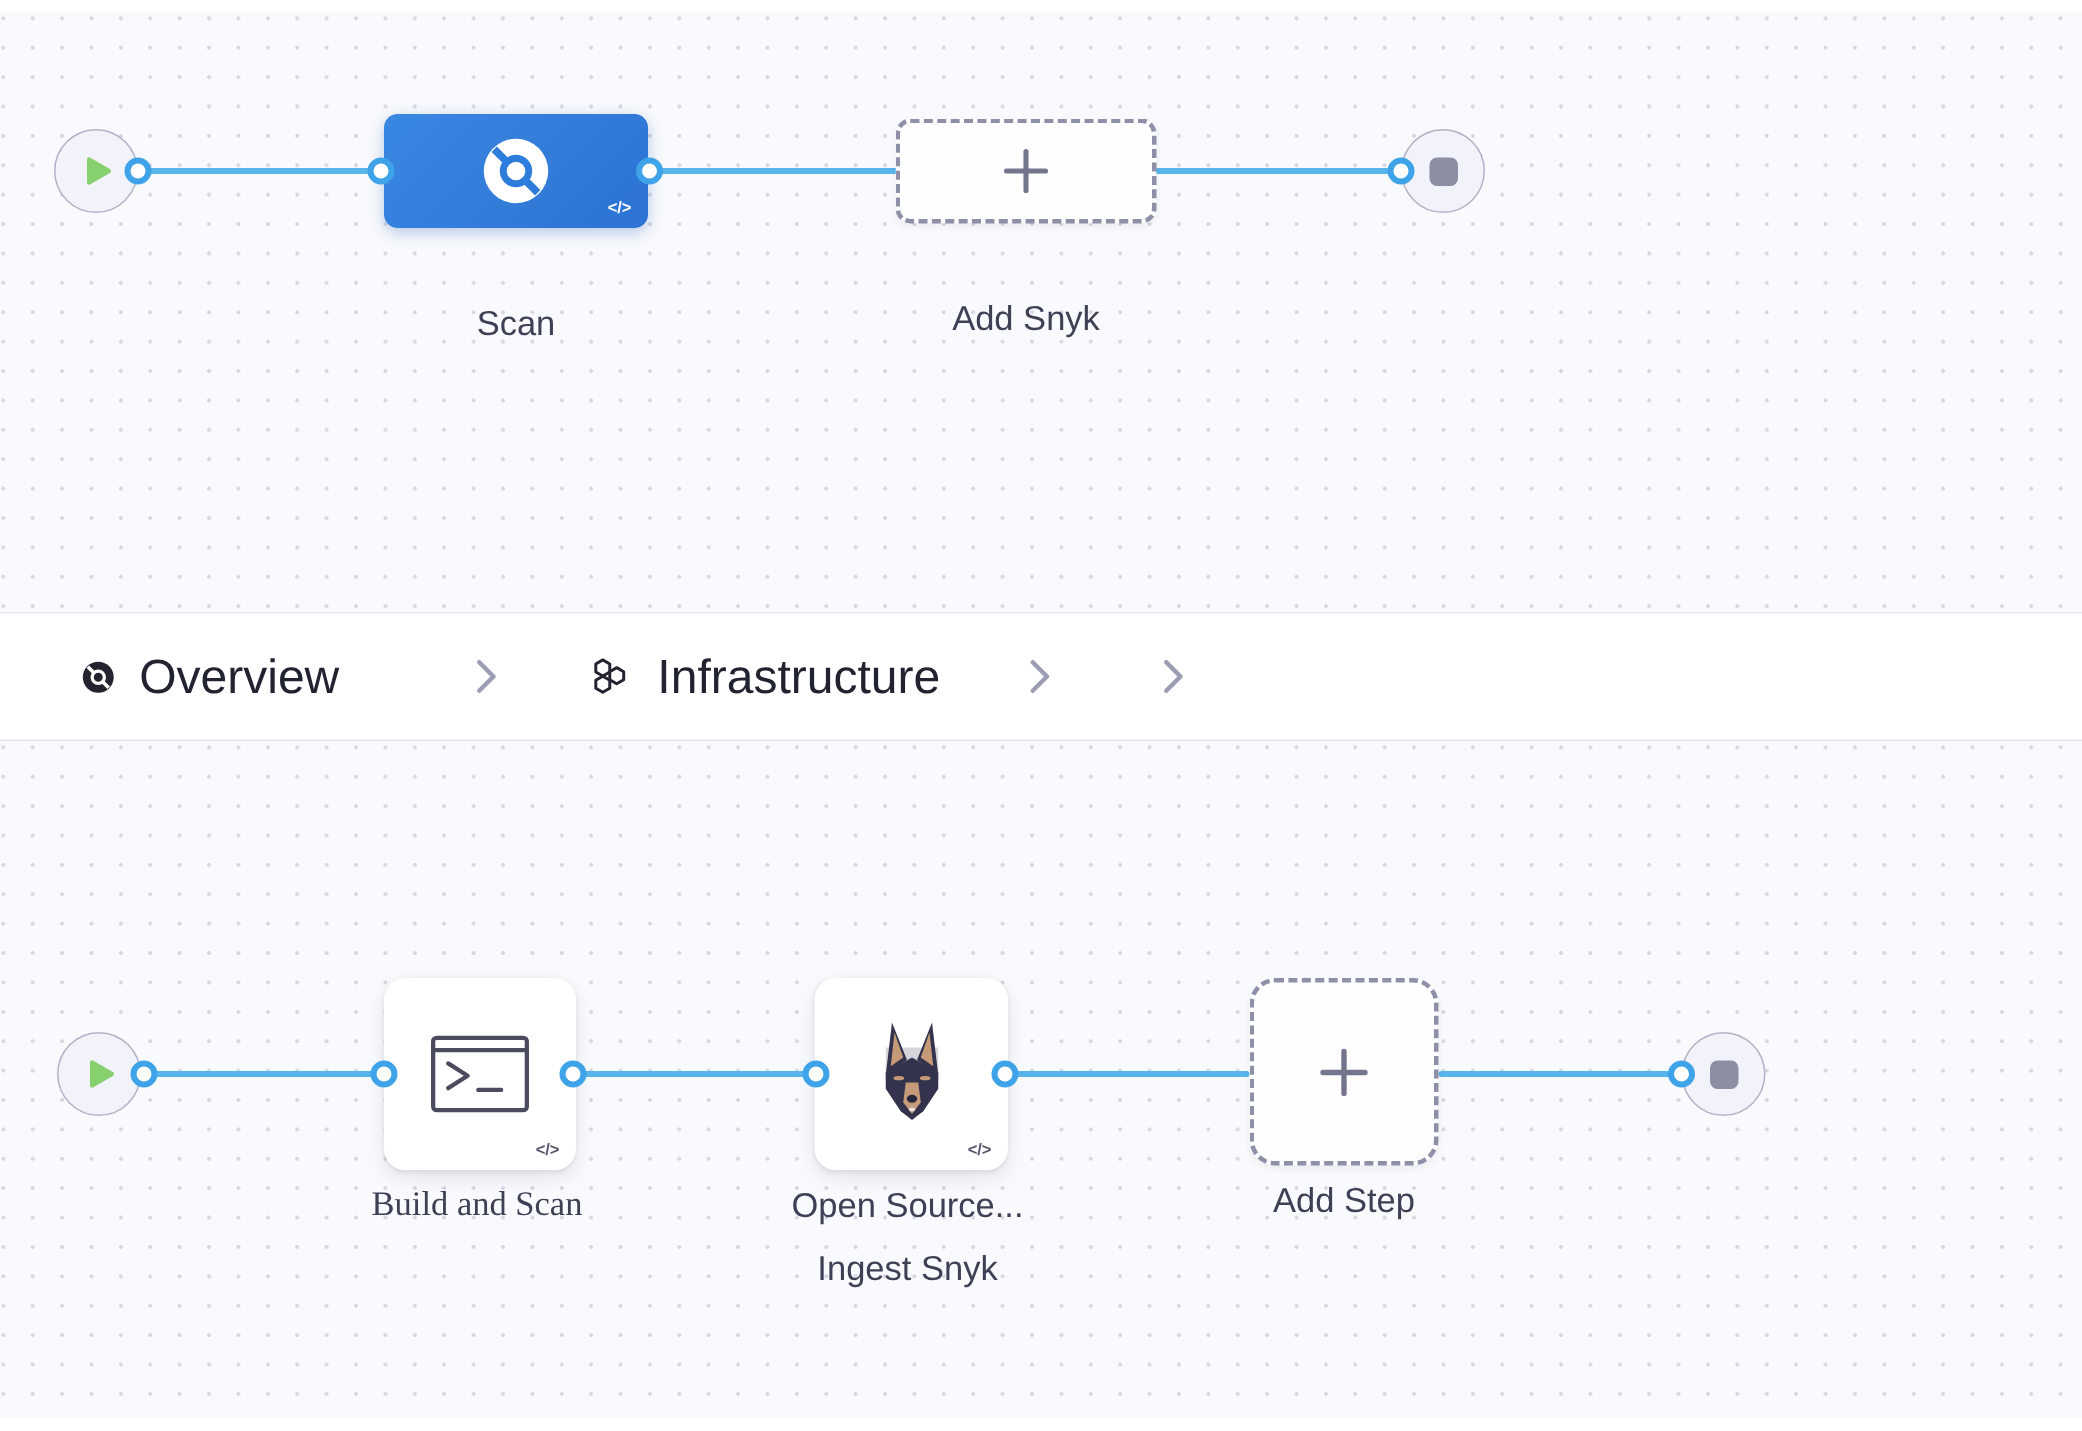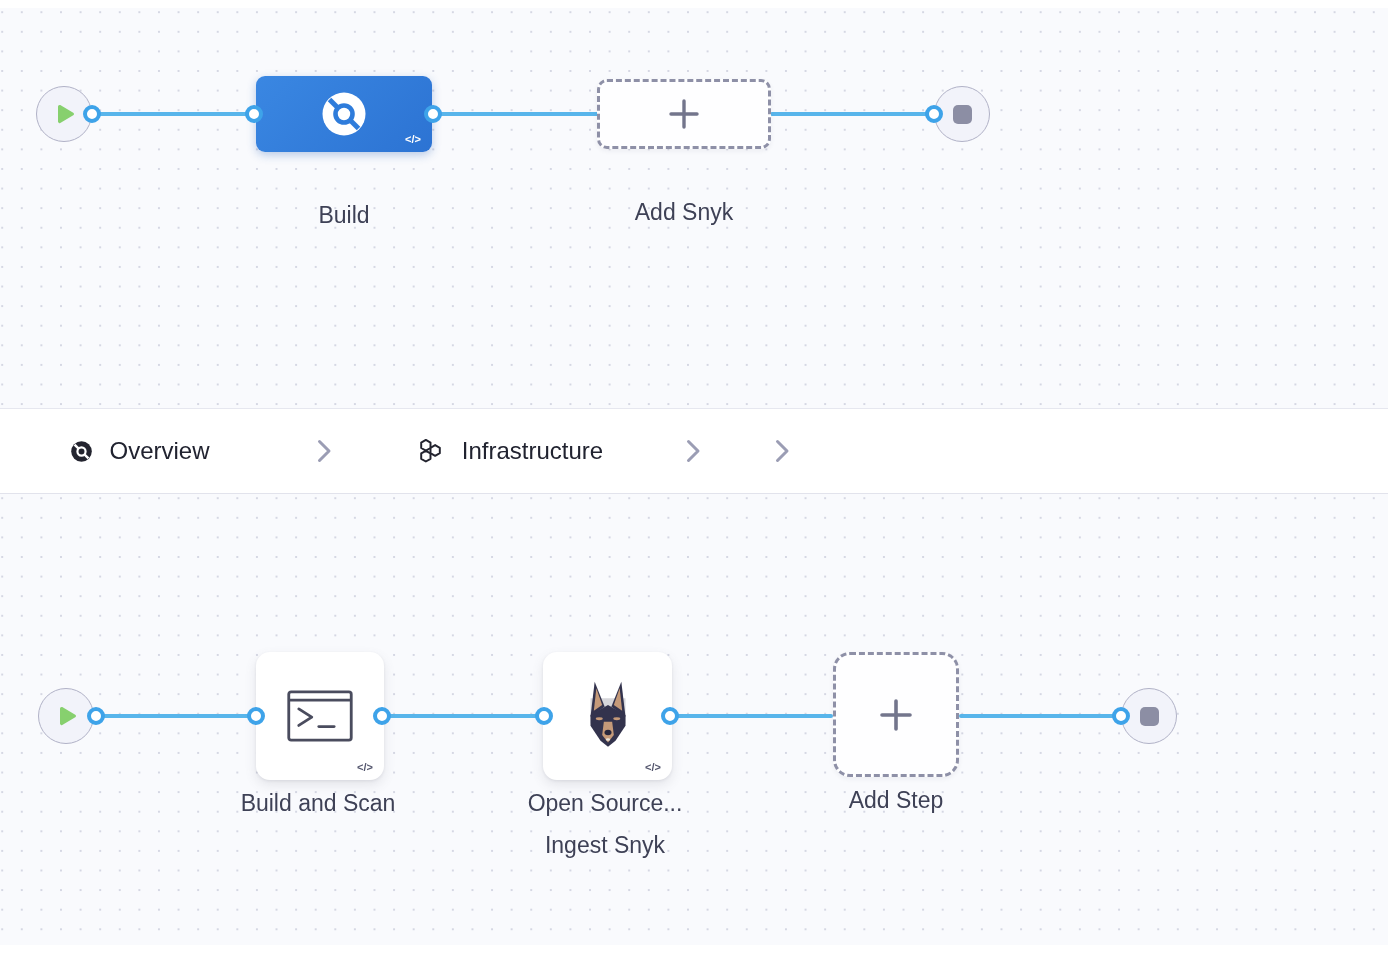--- a/index.html
+++ b/index.html
@@ -70,21 +70,21 @@
   
   #tab-bar {
     position:absolute; top:408px; left:0; right:0; height:86px; background:#ffffff;
     border-top:1px solid #e6e7ef; border-bottom:1px solid #e2e3ec;
     display:flex; align-items:stretch; z-index:10;
   }
   .tab {
     width:280px; display:flex; align-items:center; justify-content:center; gap:16px;
     position:relative; cursor:pointer;
   }
-  .tab .tab-label { font-size:24px; font-weight:500; color:#212330; }
+  .tab .tab-label { font-size:32px; font-weight:500; color:#212330; }
   .tab.active .tab-label { font-weight:700; color:#121420; }
   .tab.active::after {
     content:""; position:absolute; left:0; right:0; bottom:-1px; height:5px;
     background:#3c79d3; border-radius:3px 3px 0 0;
   }
   .chev-slot { width:89px; display:flex; align-items:center; justify-content:center; }
 
   .strip { position:absolute; left:0; right:0; background:#ffffff; }
   #strip-top { top:0; height:8px; }
   #strip-bottom { top:945px; height:9px; }
@@ -125,21 +125,21 @@
 
   <div class="endpoint" style="left:934px; top:78px;">
     <div class="stop-square"></div>
   </div>
 
   <div class="cdot" style="left:83px;  top:97px;"></div>
   <div class="cdot" style="left:245px; top:97px;"></div>
   <div class="cdot" style="left:424px; top:97px;"></div>
   <div class="cdot" style="left:925px; top:97px;"></div>
 
-  <div class="node-label" style="left:256px; top:186px; width:176px;">Build</div>
+  <div class="node-label" style="left:256px; top:186px; width:176px;">Scan</div>
   <div class="node-label" style="left:597px; top:183px; width:174px;">Add Snyk</div>
 </div>
 
 <div id="tab-bar">
 
   <div class="tab">
     <svg width="23" height="23" viewBox="0 0 48 48">
       <circle cx="24" cy="24" r="21.5" fill="#23242f"></circle>
       <line x1="9.5" y1="9.5" x2="38.5" y2="38.5" stroke="#ffffff" stroke-width="5"></line>
       <circle cx="24" cy="24" r="8.5" fill="#23242f" stroke="#ffffff" stroke-width="4.6"></circle>
@@ -232,19 +232,19 @@
     <div class="stop-square"></div>
   </div>
 
   <div class="cdot" style="left:87px;   top:213px;"></div>
   <div class="cdot" style="left:247px;  top:213px;"></div>
   <div class="cdot" style="left:373px;  top:213px;"></div>
   <div class="cdot" style="left:535px;  top:213px;"></div>
   <div class="cdot" style="left:661px;  top:213px;"></div>
   <div class="cdot" style="left:1112px; top:213px;"></div>
 
-  <div class="node-label" style="left:198px; top:288px; width:240px;">Build and Scan</div>
+  <div class="node-label" style="left:198px; top:288px; width:240px;font-family:Liberation Serif, serif;">Build and Scan</div>
   <div class="node-label" style="left:465px; top:288px; width:280px;">
     <div>Open Source...</div>
     <div>Ingest Snyk</div>
   </div>
   <div class="node-label" style="left:776px; top:285px; width:240px;">Add Step</div>
 </div>
 
 </body></html>

